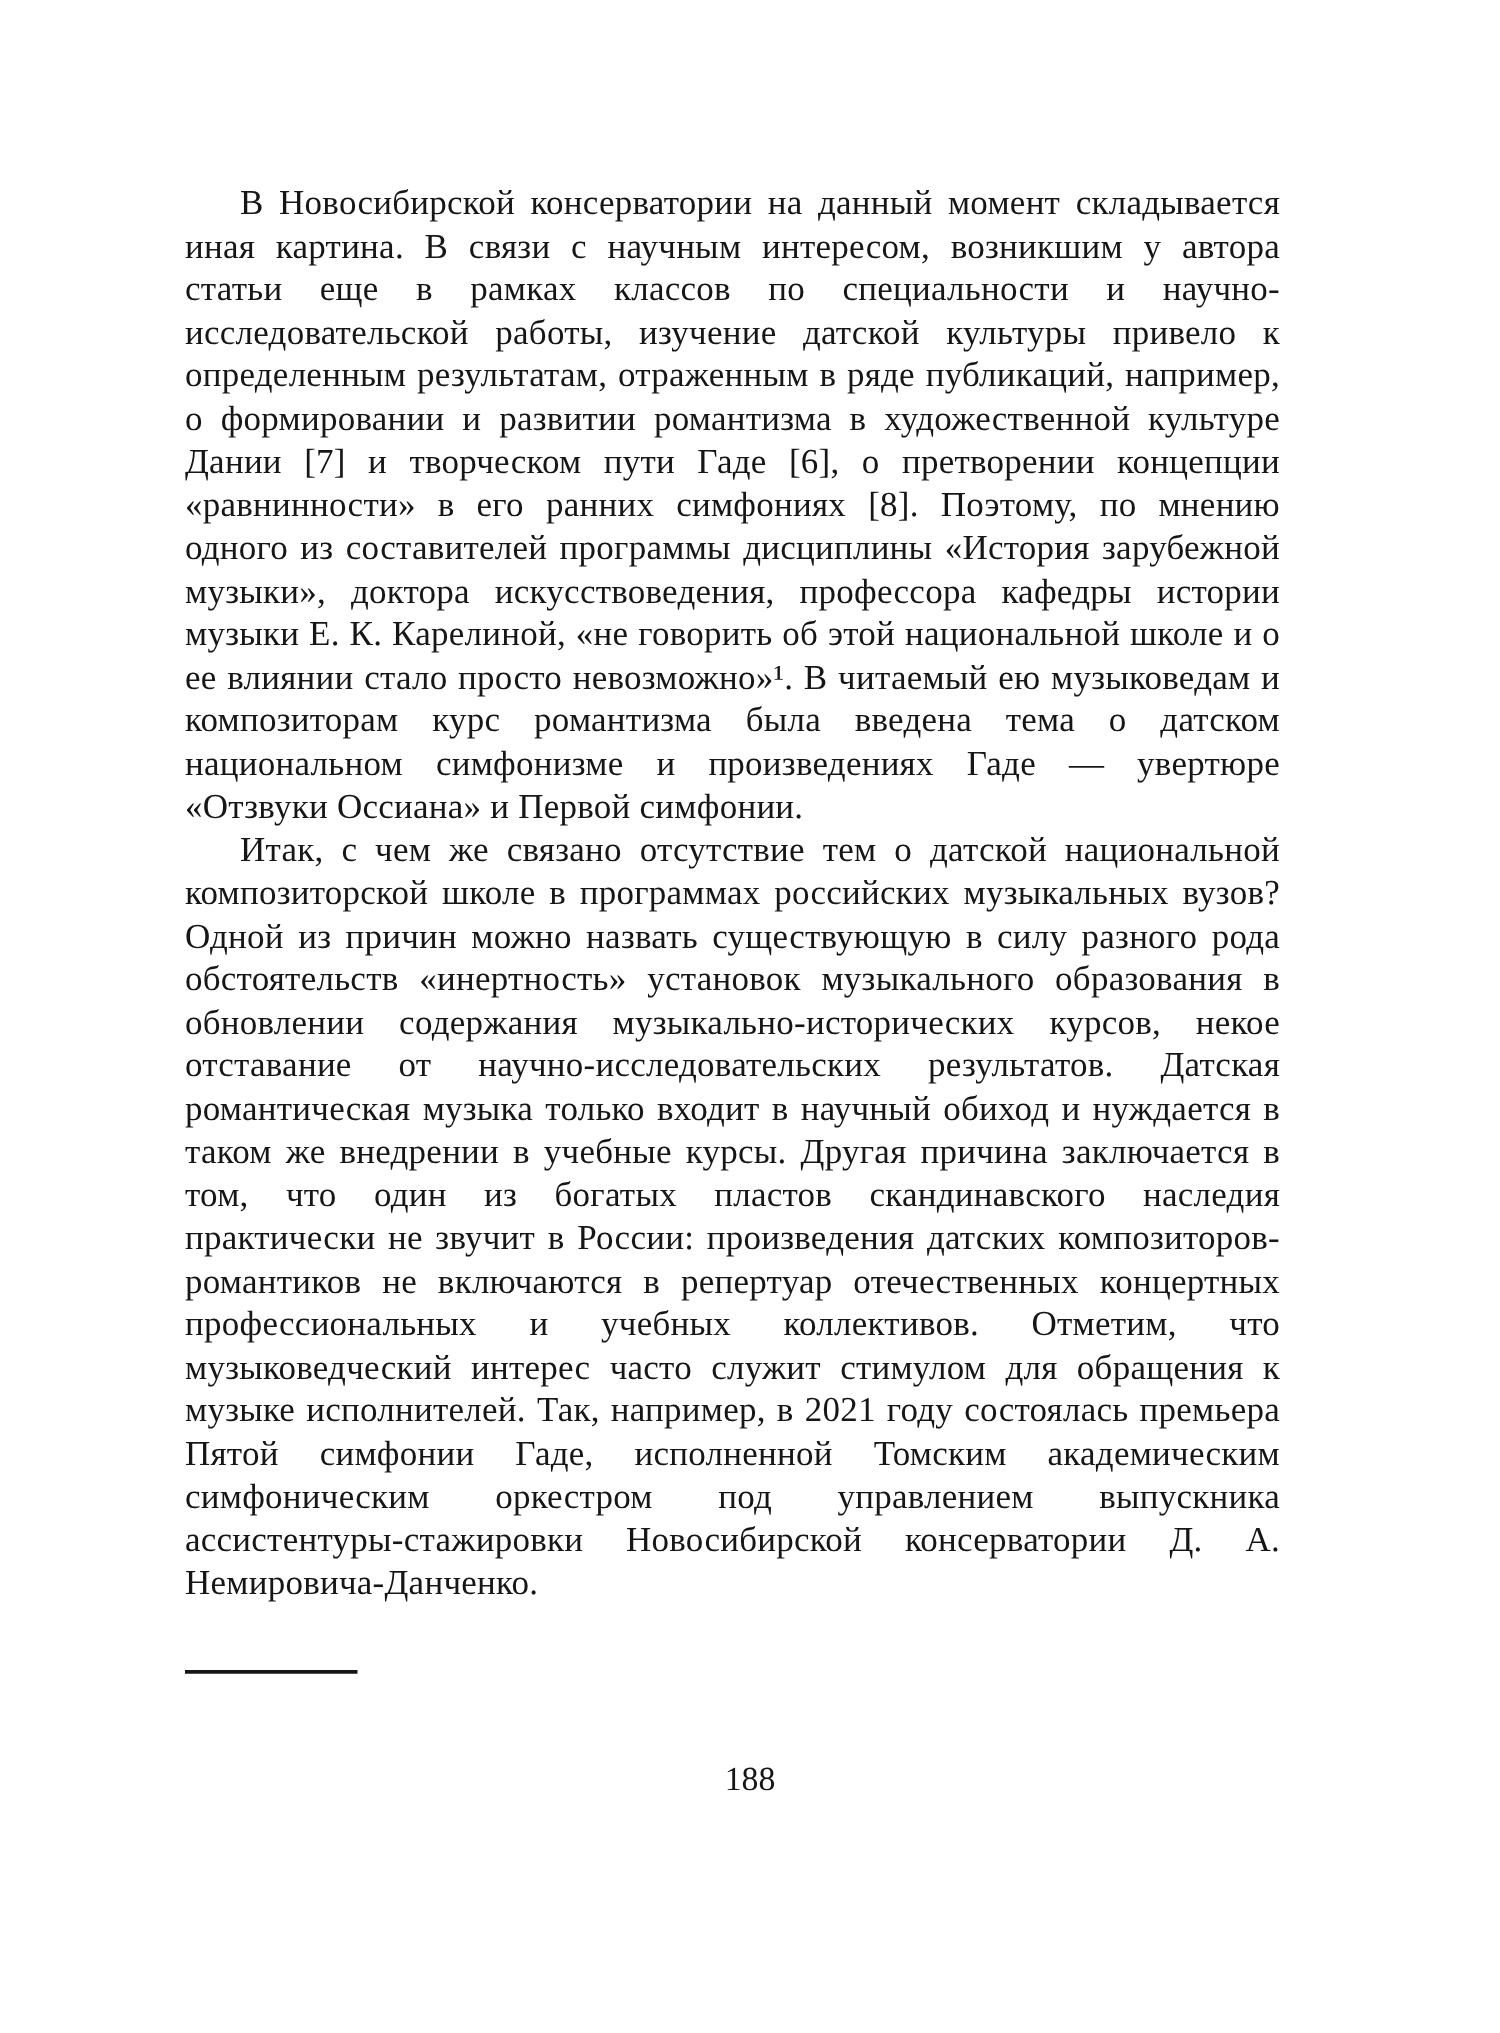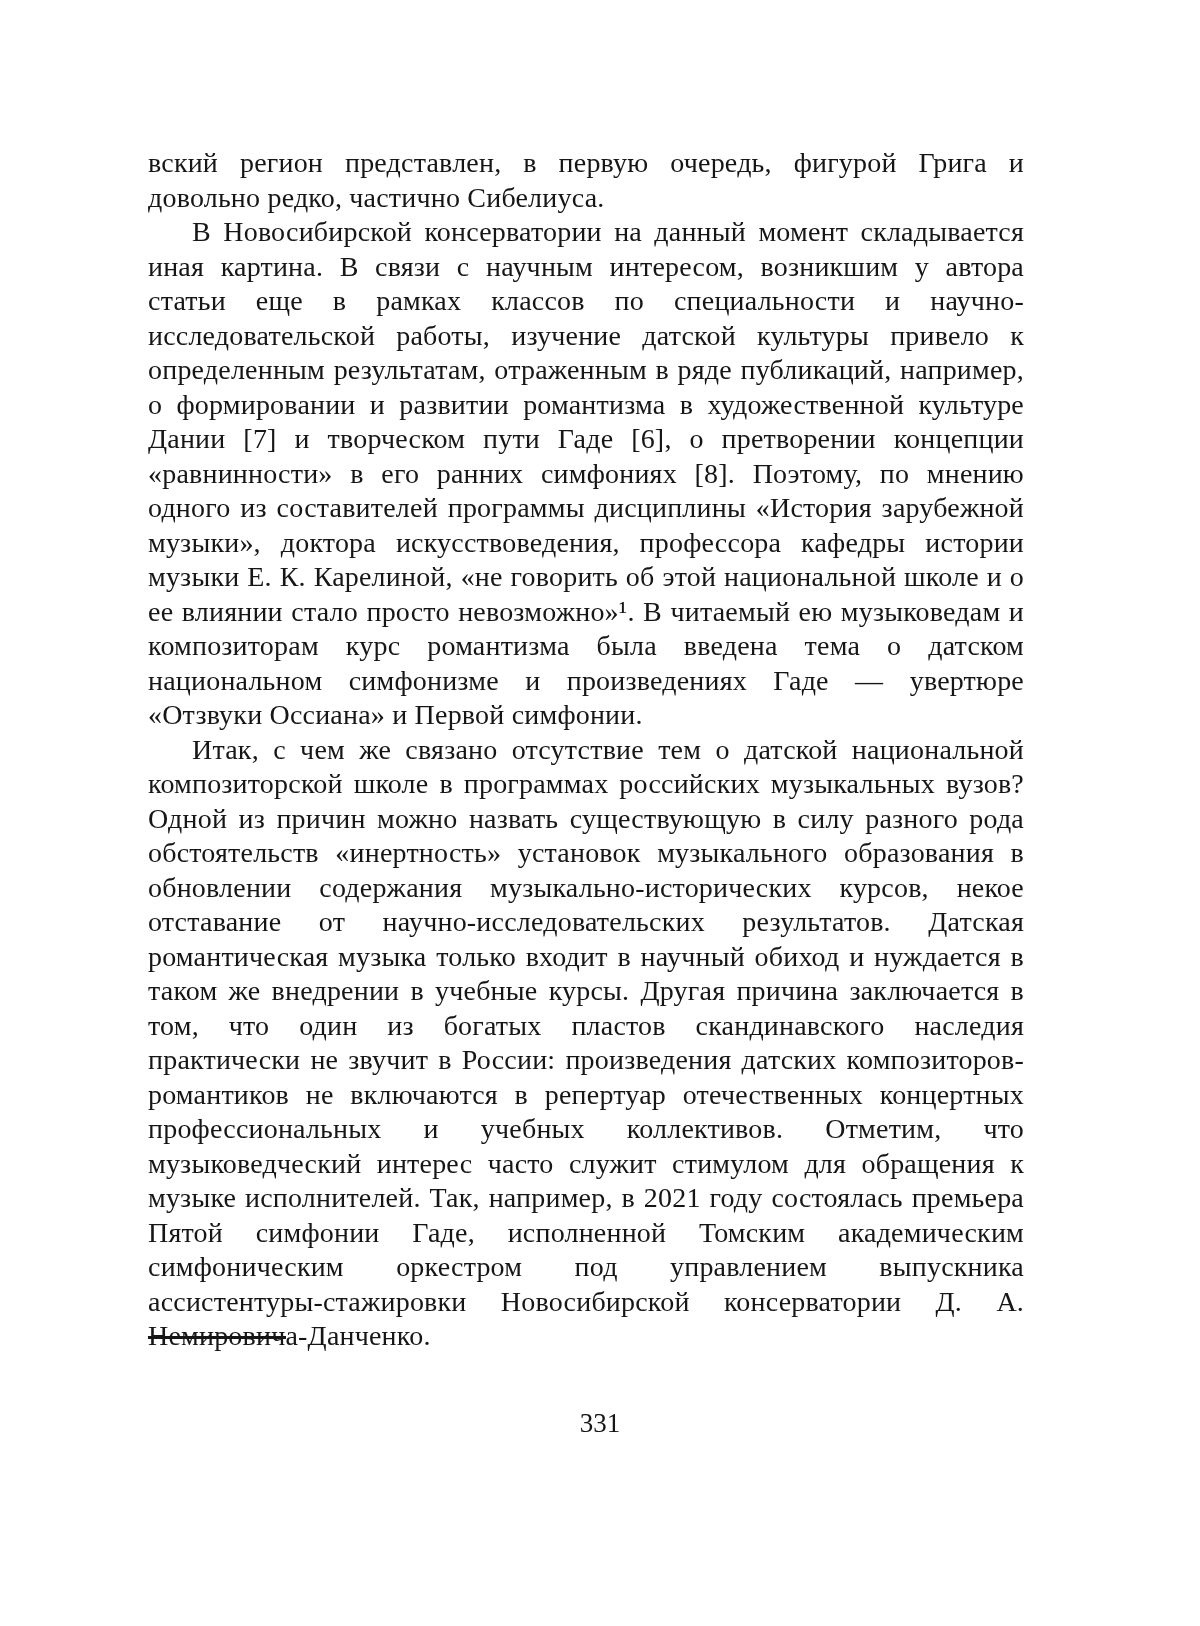--- a/index.html
+++ b/index.html
@@ -51,22 +51,21 @@
     left:0;
     width:1200px;
     text-align:center;
     font-size:27px;
   }
 </style>
 </head>
 <body>
 
 <div class="text-block">
-  <p class="para continuation">вский регион представлен, в первую очередь, фигурой Грига и довольно редко, частично Сибелиуса.</p>
   <p class="para">В Новосибирской консерватории на данный момент складывается иная картина. В связи с научным интересом, возникшим у автора статьи еще в рамках классов по специальности и научно-исследовательской работы, изучение датской культуры привело к определенным результатам, отраженным в ряде публикаций, например, о формировании и развитии романтизма в художественной культуре Дании [7] и творческом пути Гаде [6], о претворении концепции «равнинности» в его ранних симфониях [8]. Поэтому, по мнению одного из составителей программы дисциплины «История зарубежной музыки», доктора искусствоведения, профессора кафедры истории музыки Е. К. Карелиной, «не говорить об этой национальной школе и о ее влиянии стало просто невозможно»¹. В читаемый ею музыковедам и композиторам курс романтизма была введена тема о датском национальном симфонизме и произведениях Гаде — увертюре «Отзвуки Оссиана» и Первой симфонии.</p>
   <p class="para">Итак, с чем же связано отсутствие тем о датской национальной композиторской школе в программах российских музыкальных вузов? Одной из причин можно назвать существующую в силу разного рода обстоятельств «инертность» установок музыкального образования в обновлении содержания музыкально-исторических курсов, некое отставание от научно-исследовательских результатов. Датская романтическая музыка только входит в научный обиход и нуждается в таком же внедрении в учебные курсы. Другая причина заключается в том, что один из богатых пластов скандинавского наследия практически не звучит в России: произведения датских композиторов-романтиков не включаются в репертуар отечественных концертных профессиональных и учебных коллективов. Отметим, что музыковедческий интерес часто служит стимулом для обращения к музыке исполнителей. Так, например, в 2021 году состоялась премьера Пятой симфонии Гаде, исполненной Томским академическим симфоническим оркестром под управлением выпускника ассистентуры-стажировки Новосибирской консерватории Д. А. Немировича-Данченко.</p>
 </div>
 
 <div class="footnote-area">
   <div class="fn-sep"></div>
 </div>
 
-<div class="page-number">331</div>
+<div class="page-number">188</div>
 
 </body></html>

